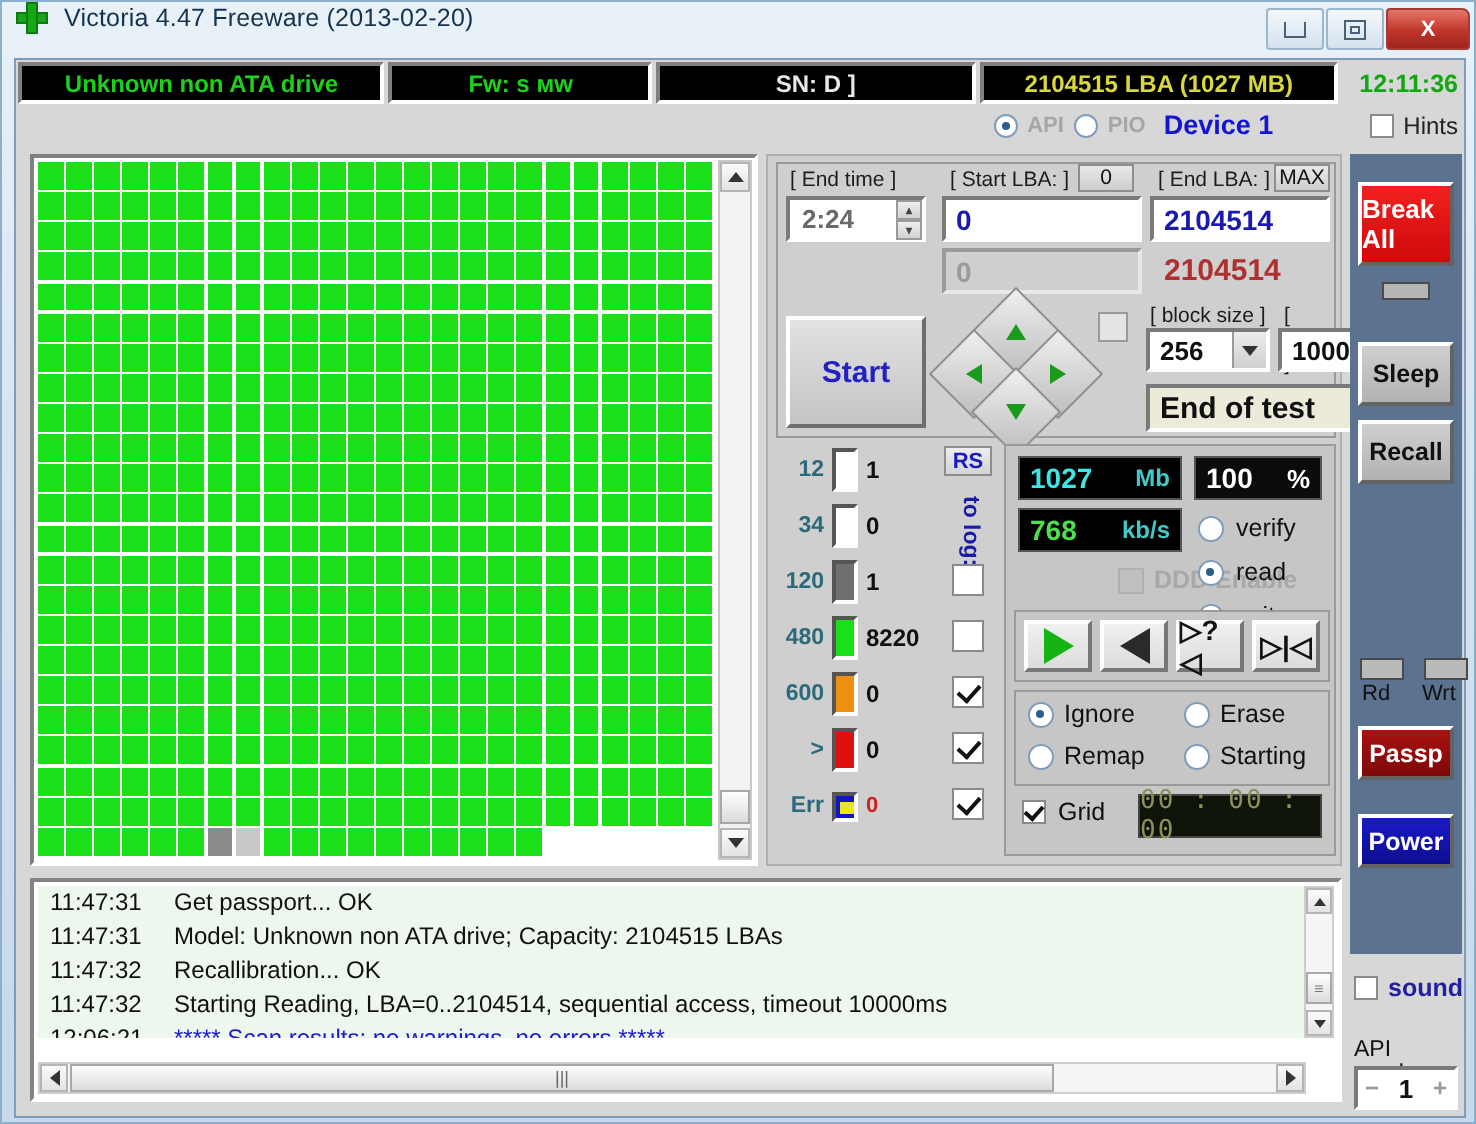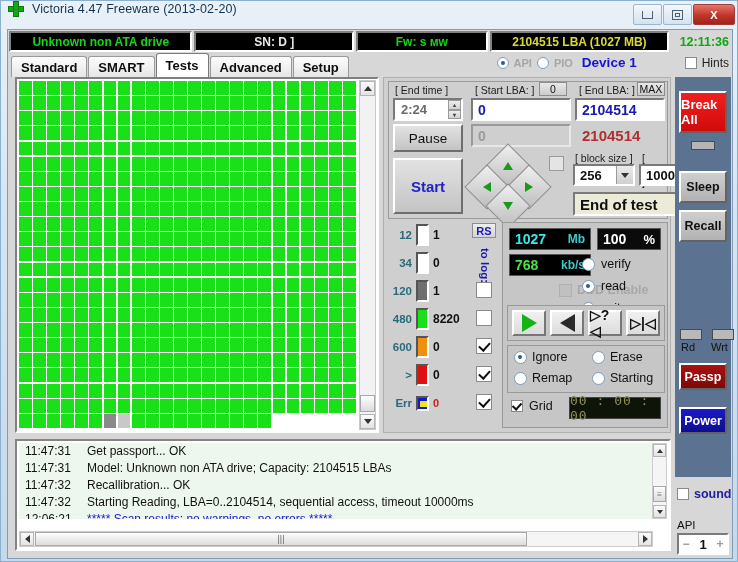--- a/index.html
+++ b/index.html
@@ -336,34 +336,27 @@
             <div class="max"></div>
           </div>
         <div class="wbtn close">X</div>
       </div>
     </div>
 
     <div class="client">
 
       <div class="statusrow">
         <div class="stbox model">Unknown non ATA drive</div>
+        <div class="stbox fw">Fw: s мw</div>
         <div class="stbox sn">SN: D                    ]</div>
-        <div class="stbox fw">Fw: s мw</div>
         <div class="stbox lba">2104515 LBA (1027 MB)</div>
         <div class="stbox clock">12:11:36</div>
       </div>
 
       <div class="tabstrip">
-        <div class="tabs-left" id="tabs-left">
-            <div class="tab">Standard</div>
-            <div class="tab">SMART</div>
-            <div class="tab active">Tests</div>
-            <div class="tab">Advanced</div>
-            <div class="tab">Setup</div>
-          </div>
         <div class="tabs-right">
           <span class="radio on"></span>
           <span class="dim">API</span>
           <span class="radio"></span>
           <span class="dim">PIO</span>
           <span class="devlbl">Device 1</span>
           <span style="width:38px"></span>
           <span class="chk"></span>
           <span class="hintlbl">Hints</span>
         </div>
@@ -949,21 +942,20 @@
               </div>
             </div>
 
             <div class="tfield" style="position:absolute;left:82px;top:16px;width:100px;height:23px;">0</div>
 
             <div class="tfield" style="position:absolute;left:186px;top:16px;width:90px;height:23px;">2104514</div>
 
             <div class="tfield ro" style="position:absolute;left:82px;top:42px;width:100px;height:23px;">0</div>
             <div class="tfield red" style="position:absolute;left:188px;top:42px;width:90px;height:23px;font-size:15px;">2104514</div>
 
-            <div class="btn3d" style="position:absolute;left:4px;top:42px;width:70px;height:28px;">Pause</div>
 
             <div class="btn3d blue" style="position:absolute;left:4px;top:76px;width:70px;height:56px;">Start</div>
 
             <div class="dpad" style="left:84px;top:70px;">
               <div class="dseg" style="left:19px;top:-2px;">
                 <div class="dtri" style="border-left:5px solid transparent;border-right:5px solid transparent;border-bottom:8px solid #1a9a1a;transform:rotate(-45deg);"></div>
               </div>
               <div class="dseg" style="left:-2px;top:19px;">
                 <div class="dtri" style="border-top:5px solid transparent;border-bottom:5px solid transparent;border-right:8px solid #1a9a1a;transform:rotate(-45deg);"></div>
               </div>
@@ -1056,21 +1048,21 @@
             <div class="led" style="position:absolute;left:6px;top:31px;width:82px;height:22px;">
               <span class="v green">768</span>
               <span class="u">kb/s</span>
             </div>
 
             <div style="position:absolute;left:8px;top:60px;display:flex;align-items:center;gap:5px;margin-left:48px;">
               <span style="width:13px;height:13px;background:#c0c0c0;border:1px solid #b0b0b0;box-sizing:border-box;display:inline-block;"></span>
               <span class="radlbl dim">DDD Enable</span>
             </div>
 
-            <div id="mode-radios" style="position:absolute;left:79px;top:30px;">
+            <div id="mode-radios" style="position:absolute;left:96px;top:30px;">
                 <div style="display: flex; align-items: center; gap: 6px; height: 22px;">
                   <span class="radio" style="width: 13px; height: 13px;"></span>
                   <span class="radlbl">verify</span>
                 </div>
                 <div style="display: flex; align-items: center; gap: 6px; height: 22px;">
                   <span class="radio on" style="width: 13px; height: 13px;"></span>
                   <span class="radlbl">read</span>
                 </div>
                 <div style="display: flex; align-items: center; gap: 6px; height: 22px;">
                   <span class="radio" style="width: 13px; height: 13px;"></span>

